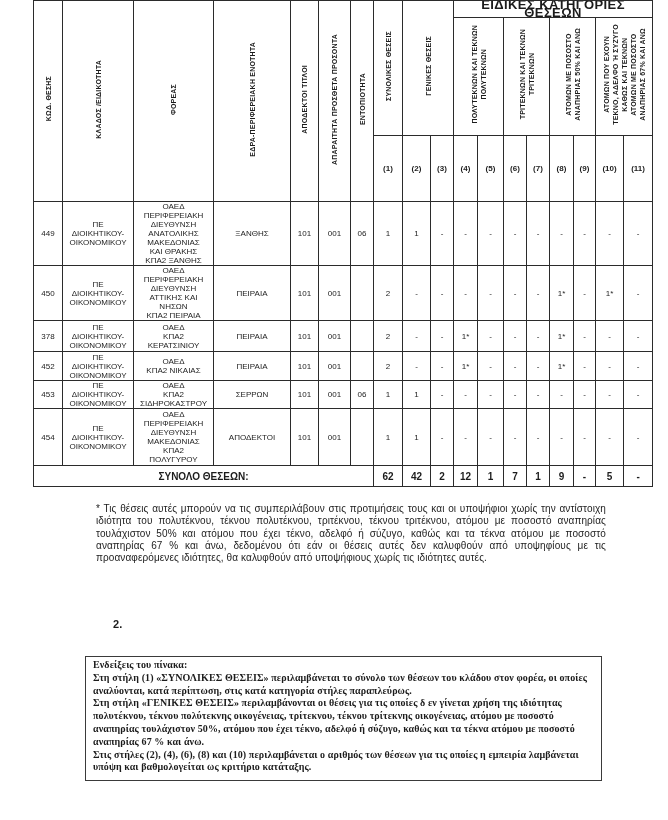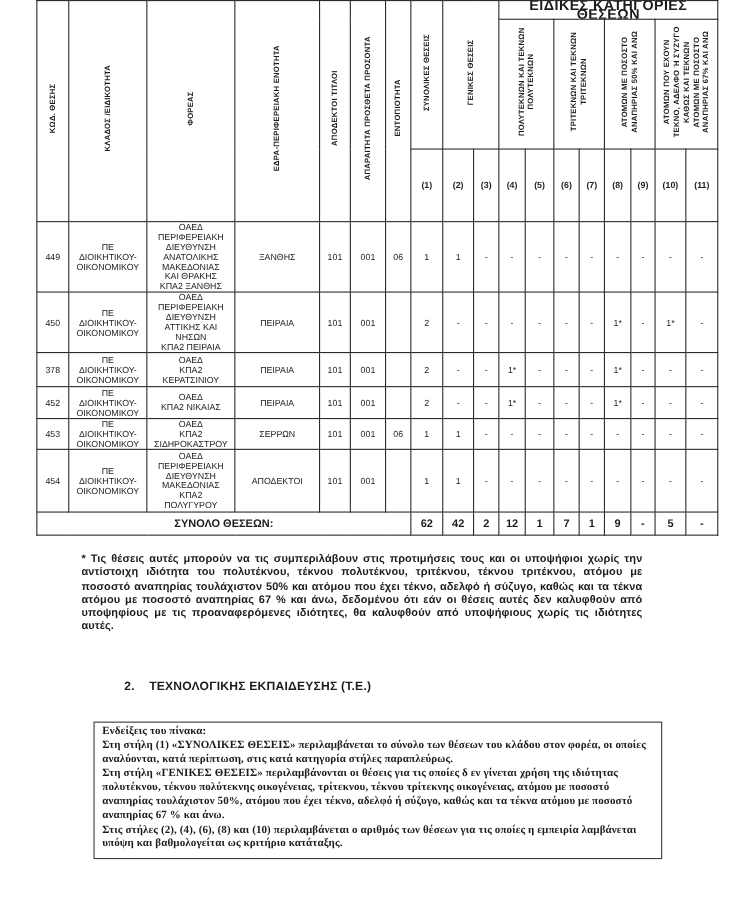--- a/index.html
+++ b/index.html
@@ -30,22 +30,22 @@
     max-height:186px;
   }
   .vtext.short { max-height:120px; }
   .vtext.mid   { max-height:112px; }
   tr.r-nums td { font-size:8px; font-weight:bold; }
   td.c   { font-size:8px; line-height:9px; }
   td.pre { white-space:pre-line; }
   tr.r-sum td { font-weight:bold; font-size:10px; }
   
   .footnote {
-    position:absolute; left:74px; top:503px; width:510px;
-    font-size:10px; font-weight:bold; line-height:12.3px;
+    position:absolute; left:96px; top:503px; width:510px;
+    font-size:10px; font-weight:normal; line-height:12.3px;
     text-align:justify; letter-spacing:0.1px;
   }
   .section-heading {
     position:absolute; left:113px; top:618px;
     font-size:11px; font-weight:bold; letter-spacing:0.2px;
     display:flex; gap:13px;
   }
   .notes-box {
     position:absolute; left:85px; top:656px; width:517px;
     border:1.5px solid #3a3a3a;
@@ -297,21 +297,20 @@
       <td>5</td>
       <td>-</td>
     </tr>
   </tbody>
     </table>
 
   <div class="footnote">* Τις θέσεις αυτές μπορούν να τις συμπεριλάβουν στις προτιμήσεις τους και οι υποψήφιοι χωρίς την αντίστοιχη ιδιότητα του πολυτέκνου, τέκνου πολυτέκνου, τριτέκνου, τέκνου τριτέκνου, ατόμου με ποσοστό αναπηρίας τουλάχιστον 50% και ατόμου που έχει τέκνο, αδελφό ή σύζυγο, καθώς και τα τέκνα ατόμου με ποσοστό αναπηρίας 67 % και άνω, δεδομένου ότι εάν οι θέσεις αυτές δεν καλυφθούν από υποψηφίους με τις προαναφερόμενες ιδιότητες, θα καλυφθούν από υποψήφιους χωρίς τις ιδιότητες αυτές.</div>
 
   <div class="section-heading">
     <span>2.</span>
-    <span>ΤΕΧΝΟΛΟΓΙΚΗΣ ΕΚΠΑΙΔΕΥΣΗΣ (Τ.Ε.)</span>
   </div>
 
   <div class="notes-box">
     <p>Ενδείξεις του πίνακα:</p>
     <p>Στη στήλη (1) «ΣΥΝΟΛΙΚΕΣ ΘΕΣΕΙΣ» περιλαμβάνεται το σύνολο των θέσεων του κλάδου στον φορέα, οι οποίες αναλύονται, κατά περίπτωση, στις κατά κατηγορία στήλες παραπλεύρως.</p>
     <p>Στη στήλη «ΓΕΝΙΚΕΣ ΘΕΣΕΙΣ» περιλαμβάνονται οι θέσεις για τις οποίες δ εν γίνεται χρήση της ιδιότητας πολυτέκνου, τέκνου πολύτεκνης οικογένειας, τρίτεκνου, τέκνου τρίτεκνης οικογένειας, ατόμου με ποσοστό αναπηρίας τουλάχιστον 50%, ατόμου που έχει τέκνο, αδελφό ή σύζυγο, καθώς και τα τέκνα ατόμου με ποσοστό αναπηρίας 67 % και άνω.</p>
     <p>Στις στήλες (2), (4), (6), (8) και (10) περιλαμβάνεται ο αριθμός των θέσεων για τις οποίες η εμπειρία λαμβάνεται υπόψη και βαθμολογείται ως κριτήριο κατάταξης.</p>
   </div>
 
 </div>

